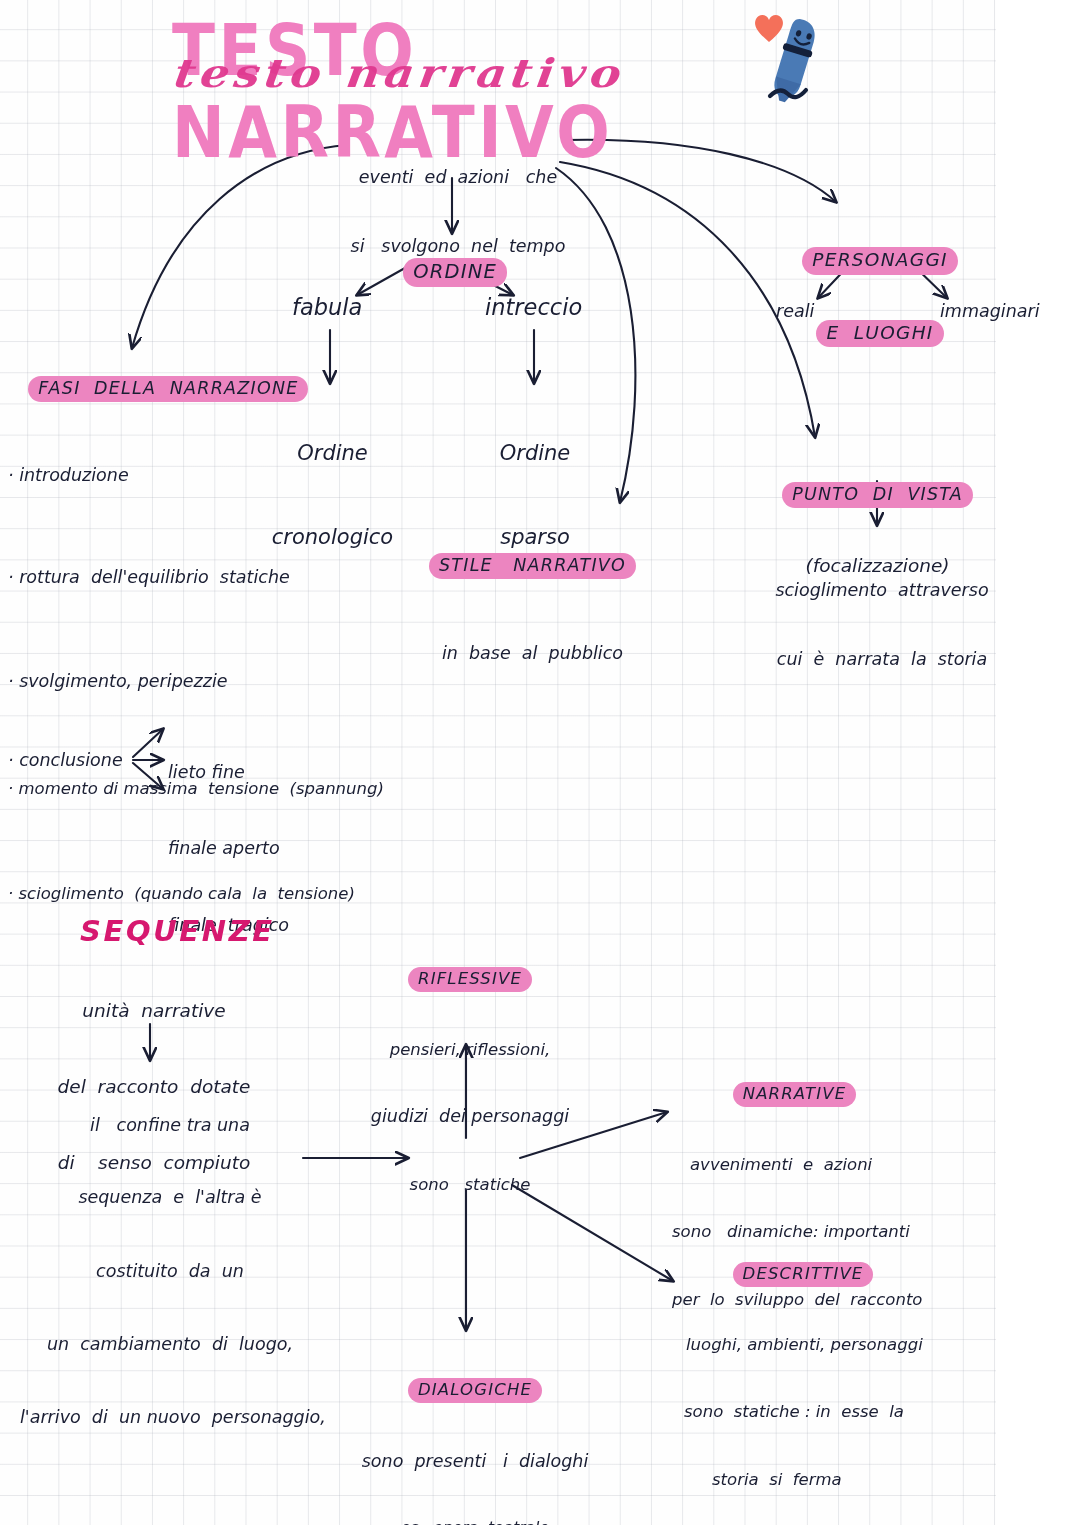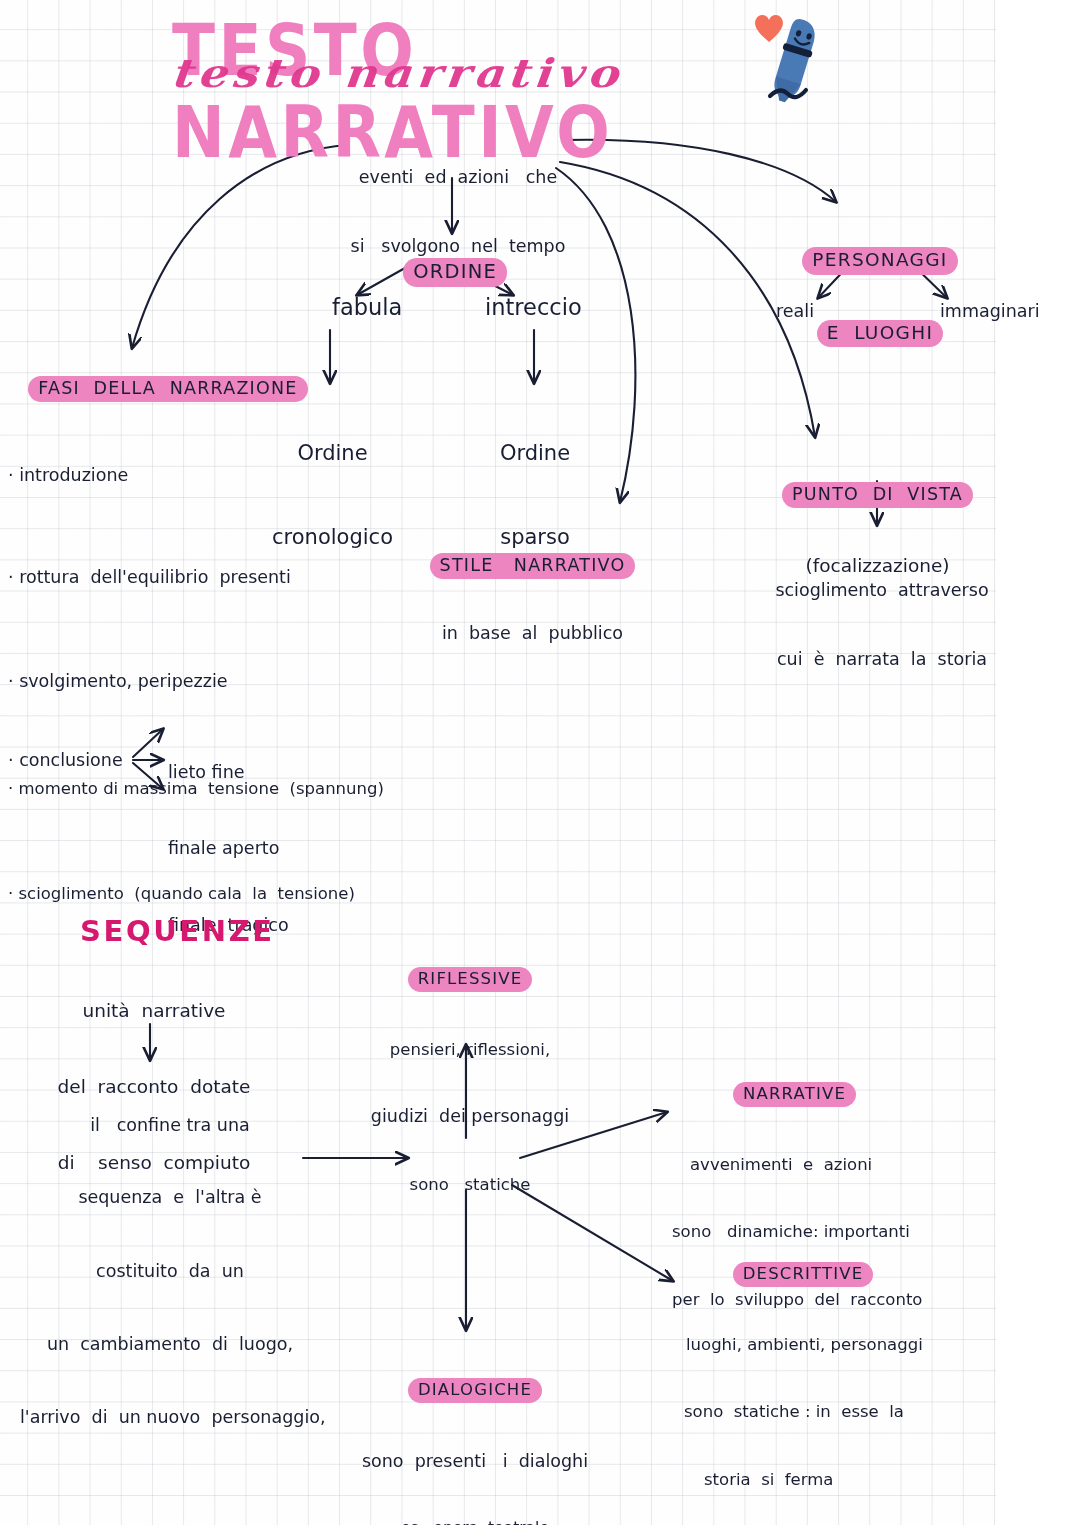--- a/index.html
+++ b/index.html
@@ -12,21 +12,21 @@
   #page{
     position:relative;width:996px;height:1525px;
     background-color:#fefefe;
     background-image:
       linear-gradient(to right, rgba(170,175,185,.28) 1px, transparent 1px),
       linear-gradient(to bottom, rgba(170,175,185,.28) 1px, transparent 1px);
     background-size:31.2px 31.2px;
     background-position:-4px -2px;
   }
   #svg-layer{position:absolute;left:0;top:0;width:1080px;height:1525px;pointer-events:none;}
-  .node{position:absolute;color:#1a1e33;line-height:1.32;white-space:pre;}
+  .node{position:absolute;color:#1a1e33;line-height:1.32;white-space:pre;font-style:italic;}
   
   .pill{
     display:inline-block;
     background:#ec85c0;
     border-radius:14px;
     padding:1px 10px 2px 10px;
     color:#1a1e33;
     letter-spacing:.06em;
     font-weight:500;
   }
@@ -147,21 +147,21 @@
 
   <div class="node hand t17 ctr" style="left:348px;top:120px;width:220px;">
     <div>eventi  ed  azioni   che</div>
     <div>si   svolgono  nel  tempo</div>
   </div>
 
   <div class="node" style="left:383px;top:237px;">
     <span class="pill hand t19">ORDINE</span>
   </div>
 
-  <div class="node hand t22" style="left:292px;top:293px;margin-left:40px;">fabula</div>
+  <div class="node hand t22" style="left:292px;top:293px;">fabula</div>
   <div class="node hand t22" style="left:485px;top:293px;">intreccio</div>
 
   <div class="node hand t20 ctr" style="left:255px;top:385px;width:155px;">
     <div>Ordine</div>
     <div>cronologico</div>
   </div>
 
   <div class="node hand t20 ctr" style="left:465px;top:385px;width:140px;">
     <div>Ordine</div>
     <div>sparso</div>
@@ -180,30 +180,30 @@
     <div class="hand t18" style="margin-top:3px;">(focalizzazione)</div>
   </div>
 
   <div class="node hand t17 ctr" style="left:752px;top:533px;width:260px;">
     <div>scioglimento  attraverso</div>
     <div>cui  è  narrata  la  storia</div>
   </div>
 
   <div class="node ctr" style="left:425px;top:511px;width:215px;">
     <div><span class="pill hand t17 caps">STILE   NARRATIVO</span></div>
-    <div class="hand t17" style="margin-top:0;">in  base  al  pubblico</div>
+    <div class="hand t17" style="margin-top:20px;">in  base  al  pubblico</div>
   </div>
 
   <div class="node" style="left:8px;top:355px;">
     <span class="pill hand t17 caps">FASI  DELLA  NARRAZIONE</span>
   </div>
 
   <div class="node hand t17 bullet-list" style="left:8px;top:418px;width:420px;">
     <div class="bl" style="height:56px;">· introduzione</div>
-    <div class="bl" style="height:57px;">· rottura  dell'equilibrio  presenti</div>
+    <div class="bl" style="height:57px;">· rottura  dell'equilibrio  statiche</div>
     <div class="bl" style="height:62px;">· svolgimento, peripezzie</div>
     <div class="bl t16" style="height:59px;">· momento di massima  tensione  (spannung)</div>
     <div class="bl t16" style="height:50px;">· scioglimento  (quando cala  la  tensione)</div>
   </div>
 
   <div class="node hand t17" style="left:8px;top:749px;">· conclusione</div>
 
   <div class="node hand t17" style="left:168px;top:715px;width:200px;">
     <div style="height:30px;">lieto fine</div>
     <div style="height:30px;">finale aperto</div>
@@ -241,21 +241,21 @@
     <div style="text-align:center;width:245px;"><span class="pill hand t16 caps">NARRATIVE</span></div>
     <div class="hand t16" style="margin-top:5px;height:25px;margin-left:18px;">avvenimenti  e  azioni</div>
     <div class="hand t16" style="height:25px;">sono   dinamiche: importanti</div>
     <div class="hand t16" style="height:25px;">per  lo  sviluppo  del  racconto</div>
   </div>
 
   <div class="node" style="left:678px;top:1220px;width:360px;">
     <div style="text-align:center;width:250px;"><span class="pill hand t16 caps">DESCRITTIVE</span></div>
     <div class="hand t16" style="margin-top:5px;height:25px;margin-left:8px;">luoghi, ambienti, personaggi</div>
     <div class="hand t16" style="height:25px;margin-left:6px;">sono  statiche : in  esse  la</div>
-    <div class="hand t16" style="height:25px;margin-left:26px;">storia  si  ferma</div>
+    <div class="hand t16" style="height:25px;margin-left:34px;">storia  si  ferma</div>
   </div>
 
   <div class="node ctr" style="left:335px;top:1336px;width:280px;">
     <div><span class="pill hand t16 caps">DIALOGICHE</span></div>
     <div class="hand t17" style="margin-top:5px;height:26px;">sono  presenti   i  dialoghi</div>
     <div class="hand t15" style="height:24px;">es.  opera  teatrale</div>
   </div>
 
 </div>
 

